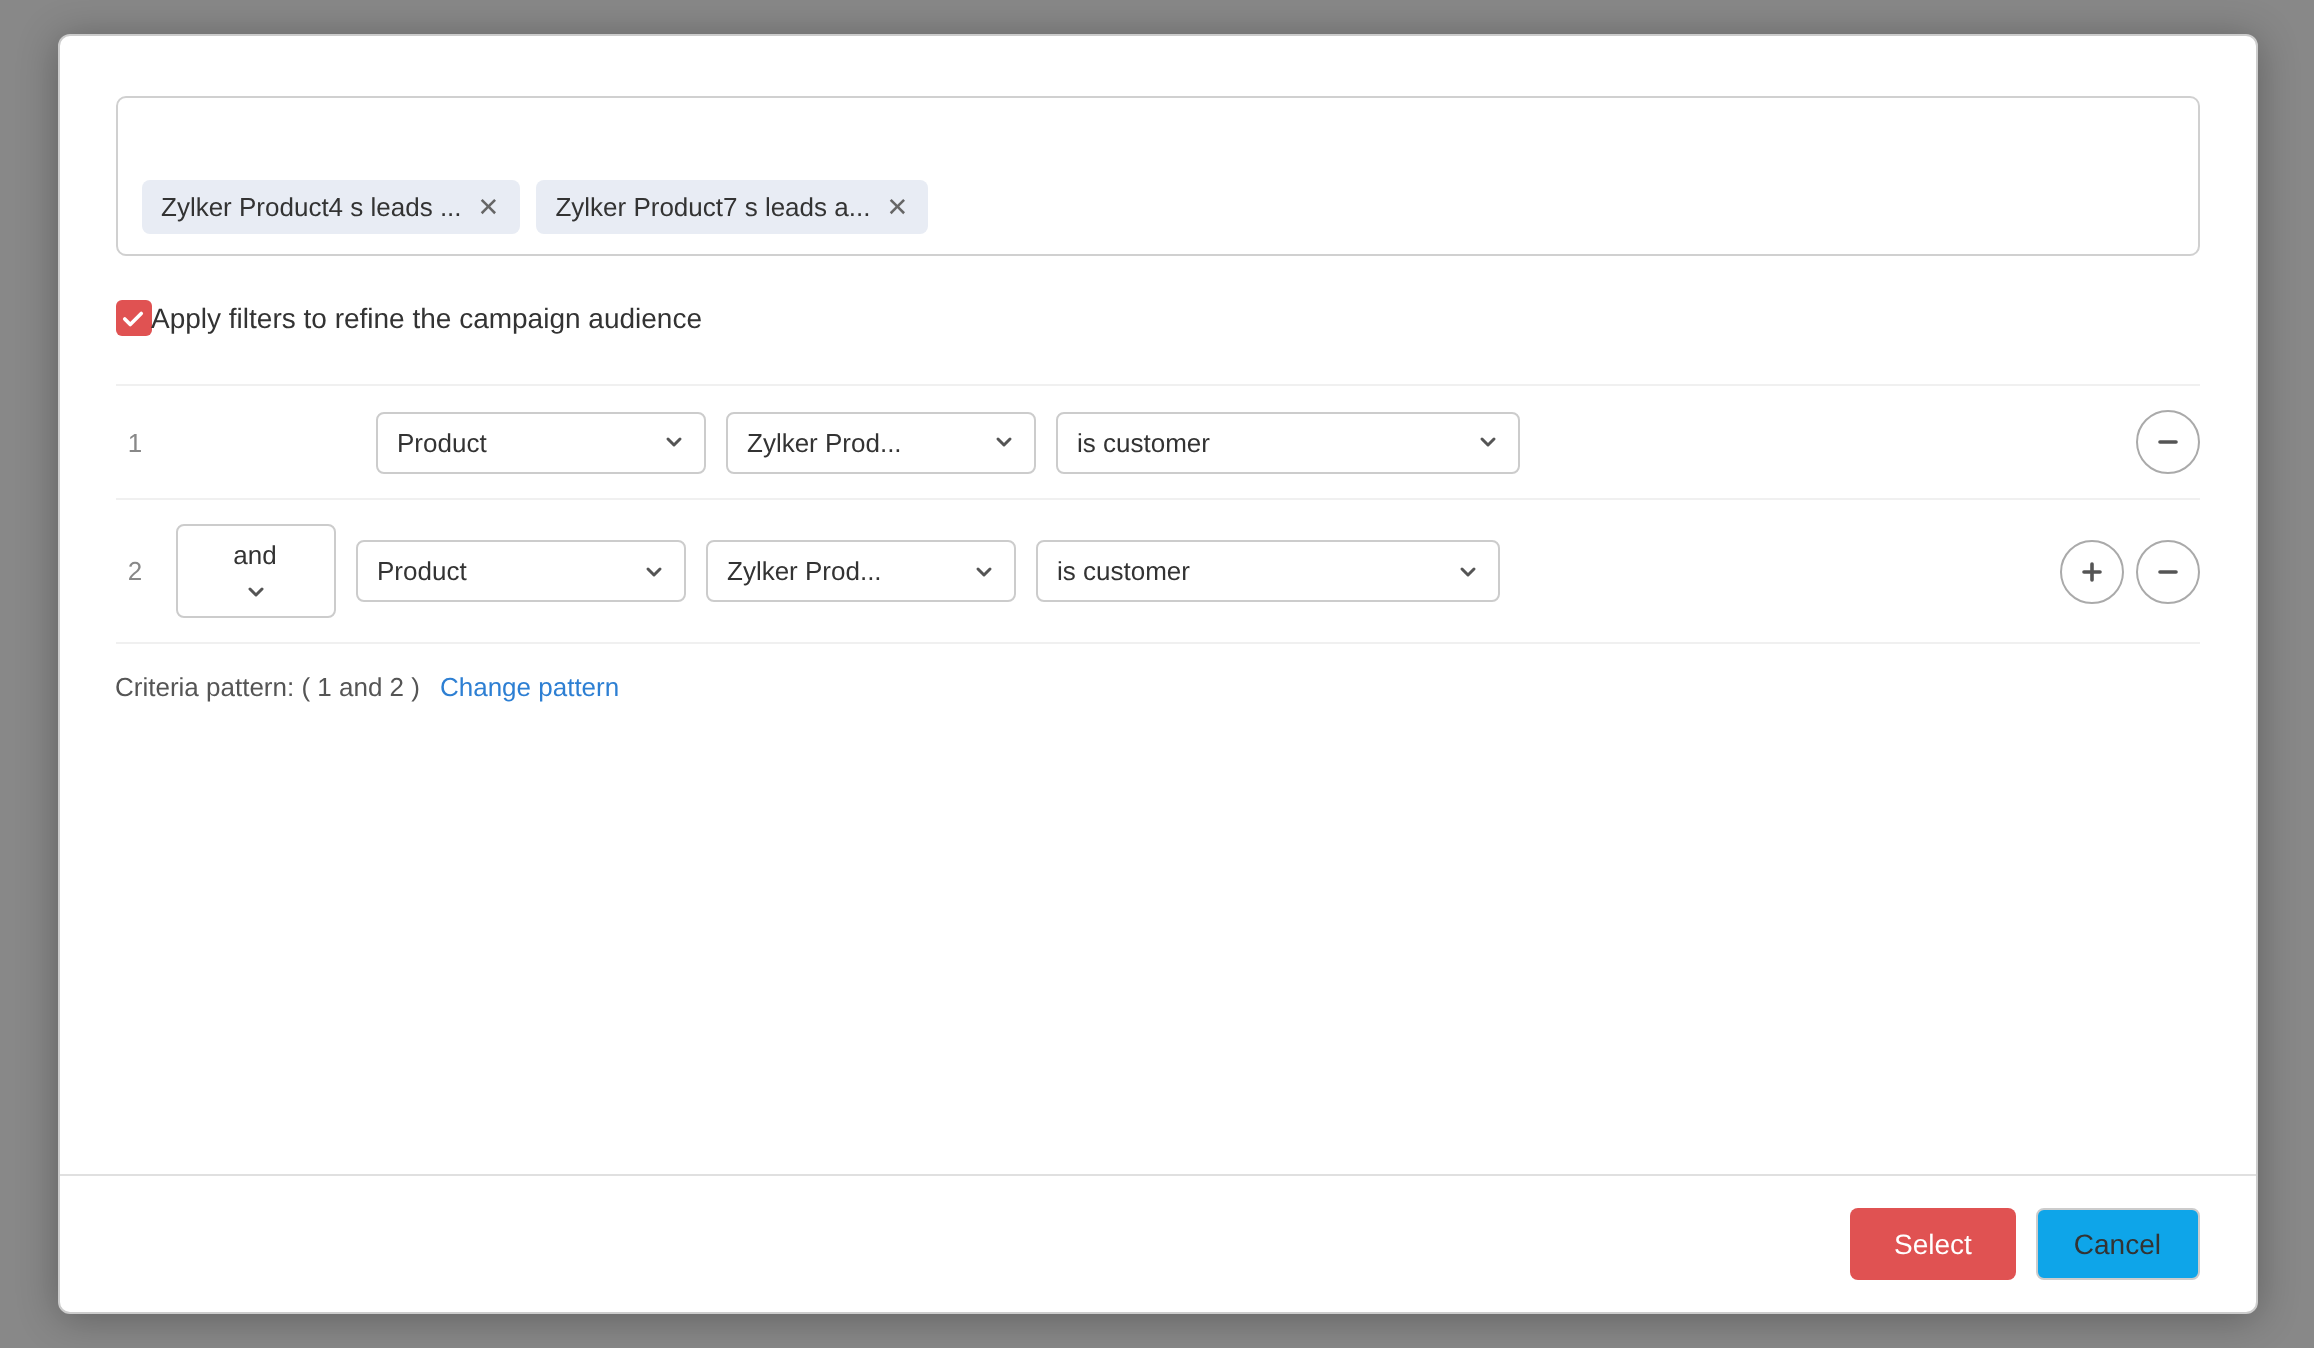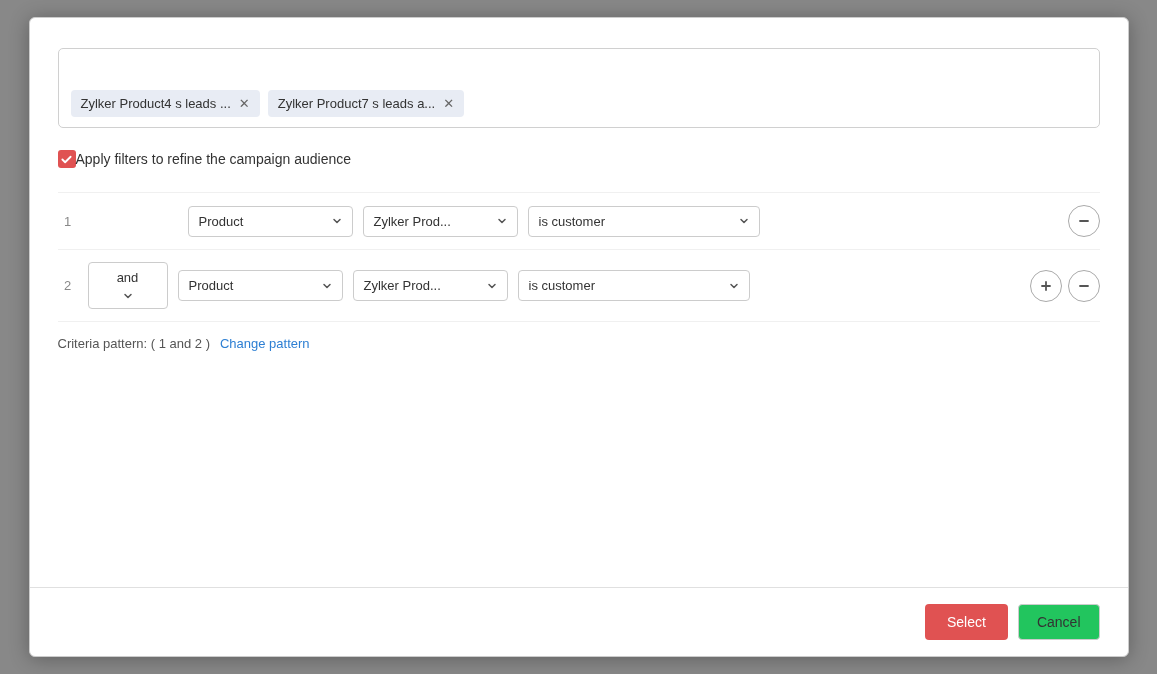--- a/index.html
+++ b/index.html
@@ -208,21 +208,21 @@
       background: #e05252;
       color: #fff;
       border: none;
       border-radius: 4px;
       padding: 9px 22px;
       font-size: 14px;
       font-weight: 500;
       cursor: pointer;
     }
     .btn-cancel {
-      background: #22c55e;
+      background: #0ea5e9;
       color: #333;
       border: 1px solid #ccc;
       border-radius: 4px;
       padding: 9px 18px;
       font-size: 14px;
       cursor: pointer;
     }
   </style>
 </head>
 <body>

